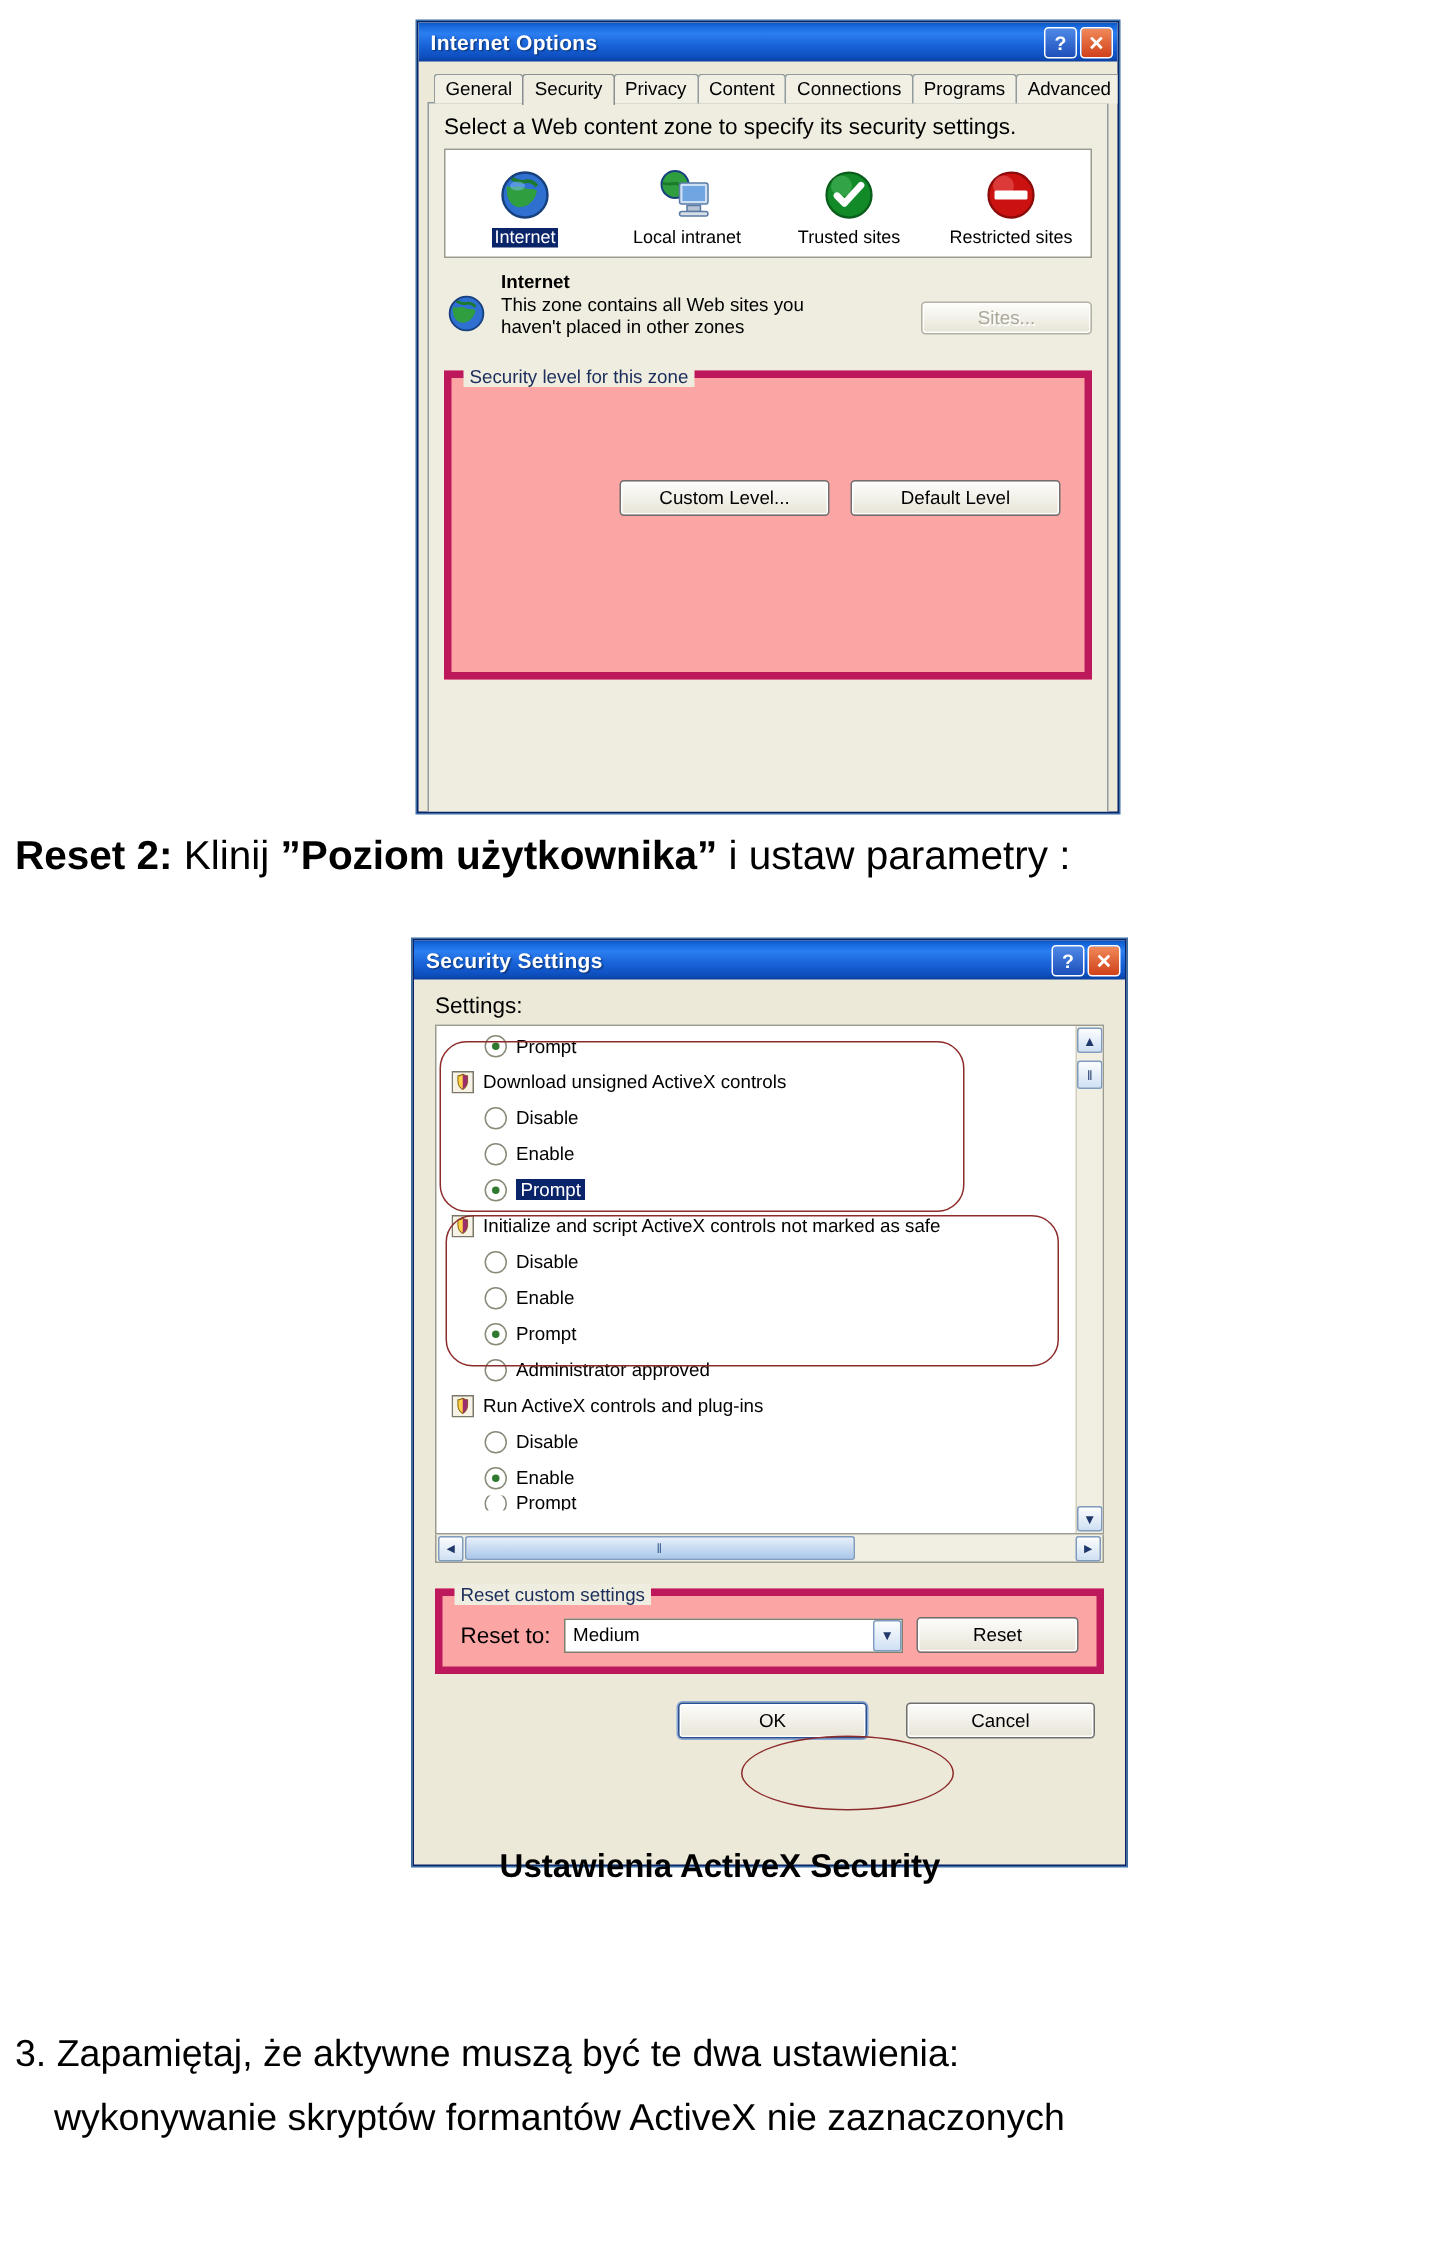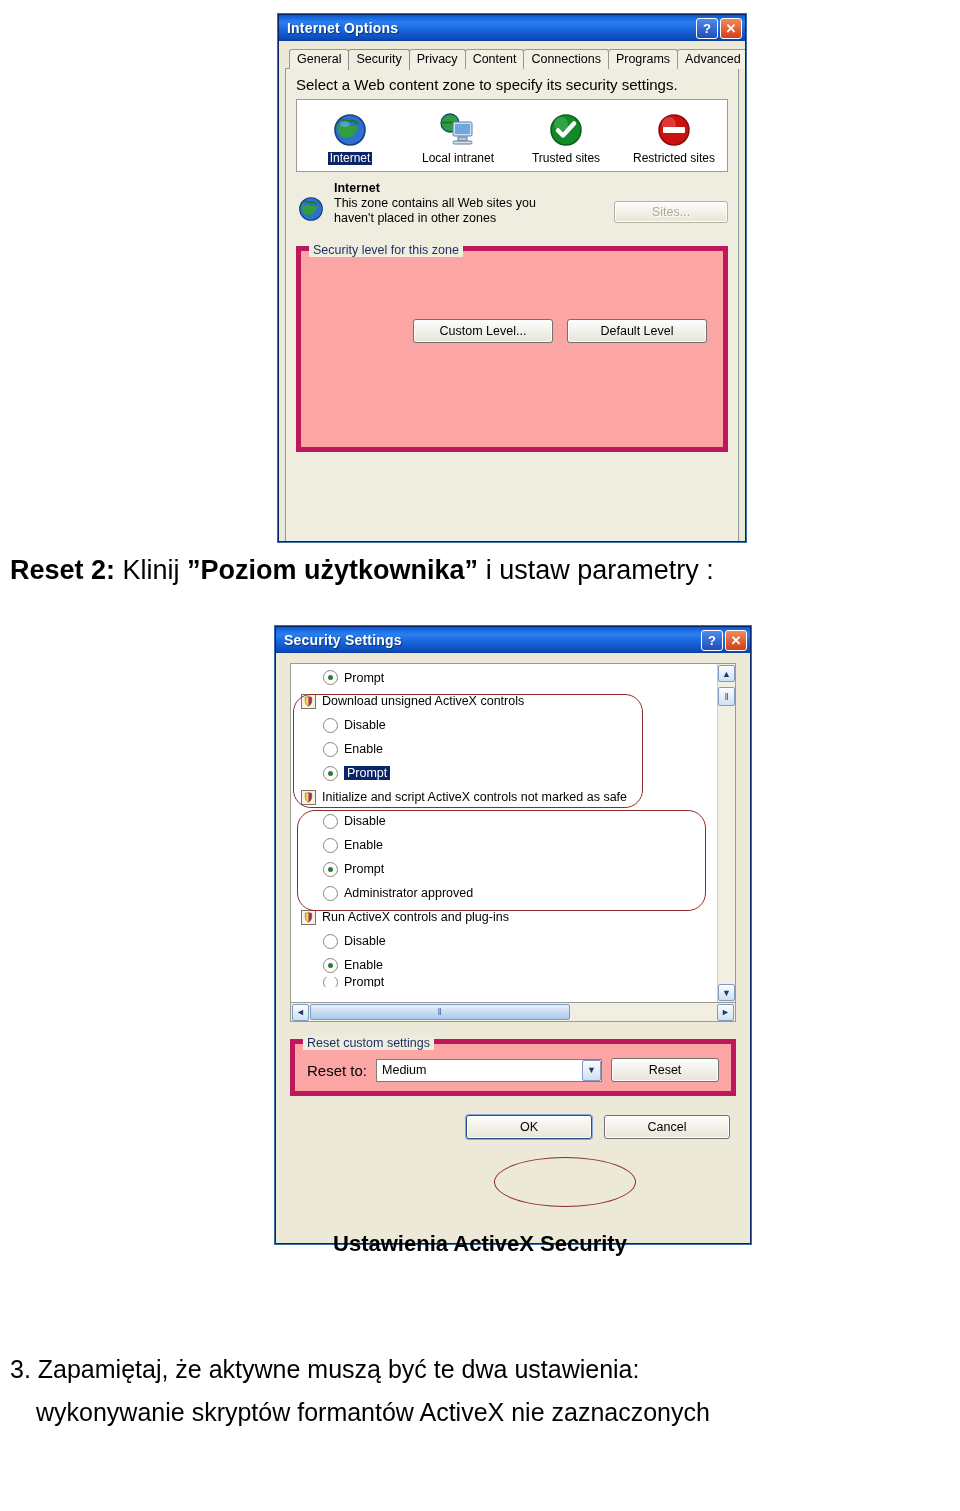--- a/index.html
+++ b/index.html
@@ -239,20 +239,21 @@
   <div class="xp-titlebar">
     <div class="xp-title">Security Settings</div>
     <div class="xp-btns">
       <div class="xp-sysbtn xp-help">?</div>
       <div class="xp-sysbtn xp-close">✕</div>
     </div>
   </div>
 
   <div class="xp-body" style="padding:10px 14px;">
 
+    <div class="lbl" style="margin-bottom:5px;">Settings:</div>
 
     <div class="listbox" style="height:338px;">
       <div class="listinner">
 
         <div class="srow opt" style="height:23px;">
           <span class="radio on"></span>
           <span>Prompt</span>
         </div>
 
         <div class="srow head">
@@ -359,21 +360,21 @@
       <div style="display:flex;align-items:center;gap:9px;">
         <div class="lbl">Reset to:</div>
         <div class="combo">
           <span>Medium</span>
           <span class="arrow">▼</span>
         </div>
         <div class="btn" style="min-width:86px;padding:4px 10px;">Reset</div>
       </div>
     </div>
 
-    <div style="display:flex;gap:12px;justify-content:flex-end;padding:19px 6px 0 0;">
+    <div style="display:flex;gap:26px;justify-content:flex-end;padding:19px 6px 0 0;">
       <div class="btn def" style="min-width:104px;padding:4px 10px;">OK</div>
       <div class="btn" style="min-width:104px;padding:4px 10px;">Cancel</div>
     </div>
 
   </div>
 </div>
 
 <div style="position:absolute;left:293px;top:694px;width:348px;height:112px;
             border:1.6px solid #8d2b2b;border-radius:18px;"></div>
 <div style="position:absolute;left:297px;top:810px;width:407px;height:99px;

